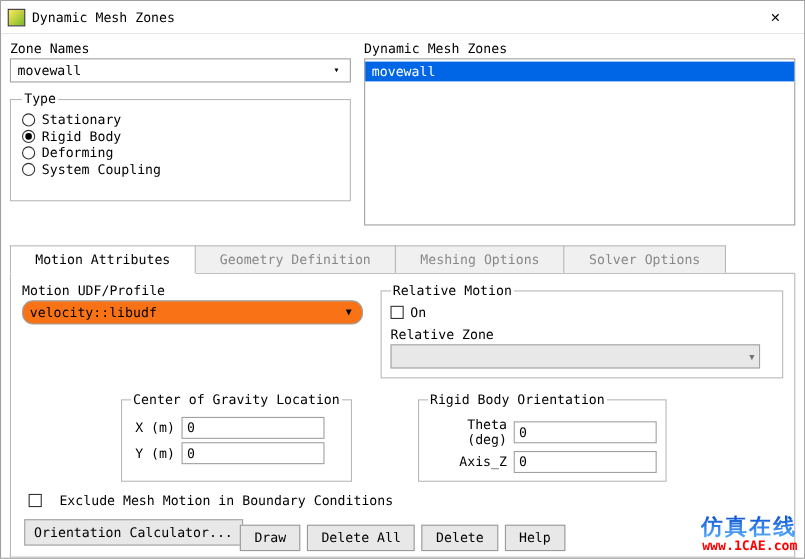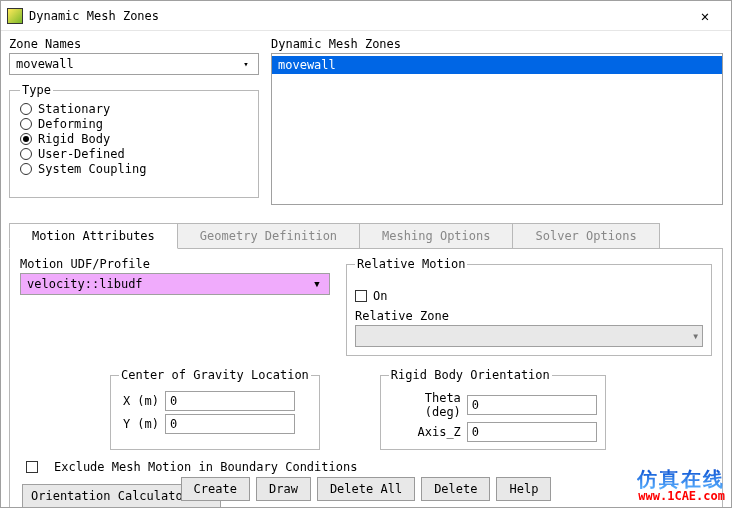--- a/index.html
+++ b/index.html
@@ -29,37 +29,37 @@
     margin-right: 6px;
   }
   .titlebar .title { flex: 1; }
   .titlebar .closebtn {
     width: 44px; height: 28px;
     display:flex;align-items:center;justify-content:center;
     font-size:14px;
   }
   .content { padding: 4px 8px 36px 8px; }
   .row1 { display:flex; gap:12px; margin-top:2px; }
-  .col-left { width: 250px; }
+  .col-left { width: 310px; }
   .col-right { flex:1; }
   .section-label { margin-bottom:2px; }
   .dropdown {
     display:flex; align-items:center;
     border:1px solid #a0a0a0;
     background:#fff;
     height:22px;
     padding:0 4px 0 6px;
   }
   .dropdown .dd-val { flex:1; }
   .dropdown .dd-arrow {
     width:16px; height:16px;
     display:flex;align-items:center;justify-content:center;
     font-size:9px;
   }
-  .dropdown.grey { background:#f0abfc; }
+  .dropdown.grey { background:#f97316;border-radius:10px; }
   fieldset.type {
     margin:8px 0 0 0;
     border:1px solid #b8b8b8;
     padding:4px 10px 20px 10px;
   }
   fieldset.type legend { padding:0 2px; }
   .radio-row { display:flex; align-items:center; margin:1px 0; gap:6px;}
   .radio {
     width:12px;height:12px;border:1px solid #333;border-radius:50%;
     display:inline-flex;align-items:center;justify-content:center;
@@ -100,24 +100,24 @@
   .panel {
     border:1px solid #b8b8b8;
     border-top:none;
     padding:8px 10px 10px 10px;
   }
   .panel-row1 { display:flex; gap:16px; }
   .muw { width:310px; }
   .rel { flex:1; }
   fieldset.inner {
     border:1px solid #b8b8b8;
-    margin:0; padding:4px 8px 8px 8px;
+    margin:0; padding:4px 20px 8px 8px;
   }
   fieldset.inner legend { padding:0 2px; }
-  .chk-row { display:flex; align-items:center; gap:6px; margin:14px 0 6px 0;}
+  .chk-row { display:flex; align-items:center; gap:6px; margin:2px 0 6px 0;}
   .chk { width:12px;height:12px;border:1px solid #333;background:#fff; }
   .rel .zone-dd {
     border:1px solid #a0a0a0;
     background:#e8e8e8;
     height:22px;
     display:flex;align-items:center;justify-content:flex-end;
     padding:0 4px;
     margin-top:2px;
   }
   .rel .zone-dd .dd-arrow{opacity:.5;font-size:8px;}
@@ -200,30 +200,26 @@
         <span class="dd-val">movewall</span>
         <span class="dd-arrow">▾</span>
       </div>
       <fieldset class="type">
         <legend>Type</legend>
         <div class="radio-row">
           <span class="radio"></span>
           <span>Stationary</span>
         </div>
         <div class="radio-row">
+          <span class="radio checked"></span>
+          <span>Rigid Body</span>
+        </div>
+        <div class="radio-row">
           <span class="radio"></span>
           <span>Deforming</span>
-        </div>
-        <div class="radio-row">
-          <span class="radio checked"></span>
-          <span>Rigid Body</span>
-        </div>
-        <div class="radio-row">
-          <span class="radio"></span>
-          <span>User-Defined</span>
         </div>
         <div class="radio-row">
           <span class="radio"></span>
           <span>System Coupling</span>
         </div>
       </fieldset>
     </div>
     <div class="col-right">
       <div class="section-label">Dynamic Mesh Zones</div>
       <div class="listbox">
@@ -289,21 +285,20 @@
       <div class="exclude-row">
         <span class="chk"></span>
         <span>Exclude Mesh Motion in Boundary Conditions</span>
       </div>
       <span class="ori-btn">Orientation Calculator...</span>
     </div>
   </div>
 </div>
 
 <div class="footer">
-  <span class="btn">Create</span>
   <span class="btn">Draw</span>
   <span class="btn">Delete All</span>
   <span class="btn">Delete</span>
   <span class="btn">Help</span>
 </div>
 
 <div class="brand">
   <div class="cn">仿真在线</div>
   <div class="url">www.1CAE.com</div>
 </div>

